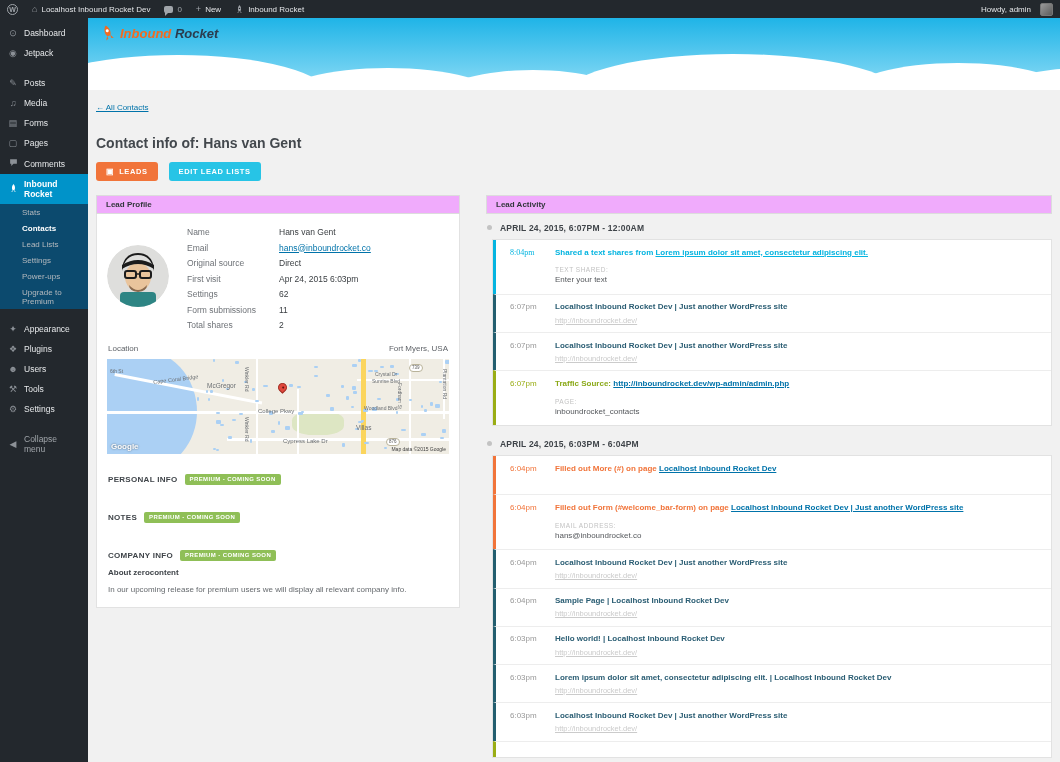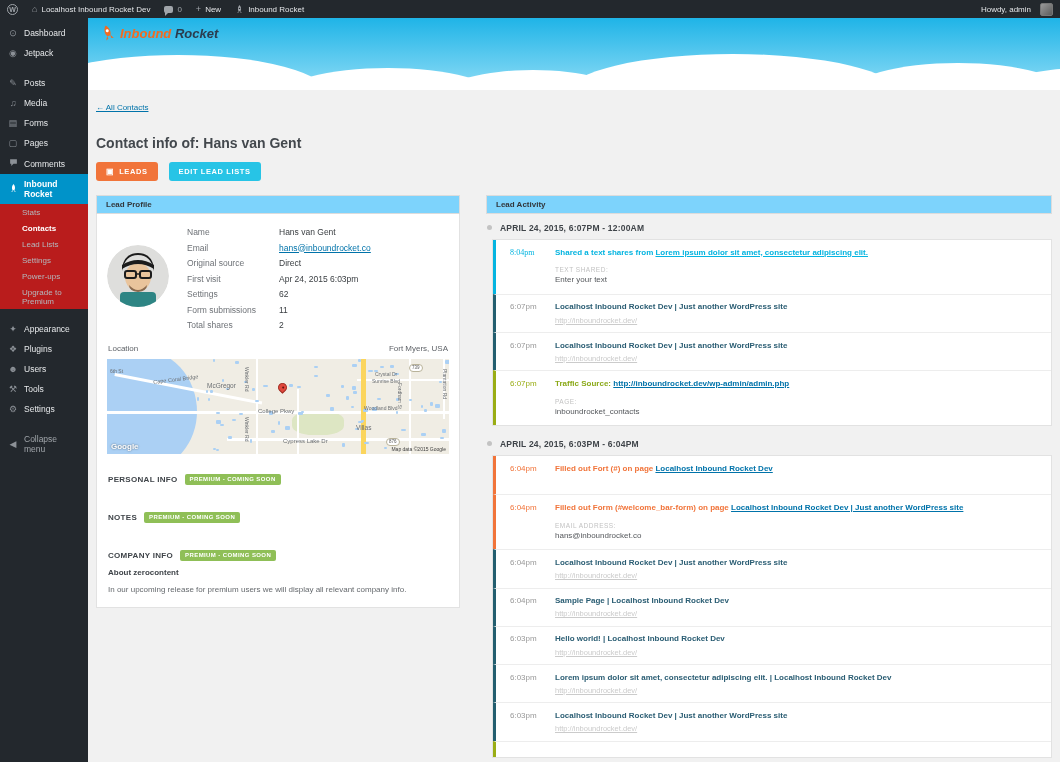--- a/index.html
+++ b/index.html
@@ -18,21 +18,21 @@
   .ab-avatar { width:13px; height:13px; border-radius:2px; background:linear-gradient(135deg,#9a9a9a,#5c5c5c); border:1px solid #777; margin-left:5px; }
   .rocket-svg { display:inline-block; }
 
   
   .sidebar { position:absolute; top:18px; left:0; bottom:0; width:88px; background:#23282d; z-index:20; padding-top:5px; }
   .sb-item { display:flex; align-items:center; gap:6px; padding:5px 8px; font-size:8.5px; color:#e6e8ea; cursor:pointer; position:relative; }
   .sb-item .sb-ico { width:10px; text-align:center; color:#8c9197; font-size:9px; line-height:1; flex-shrink:0; }
   .sb-item.active { background:#0093c9; color:#fff; font-weight:bold; }
   .sb-item.active .sb-ico { color:#fff; }
   .sb-item.active:after { content:""; position:absolute; right:-6px; top:50%; margin-top:-6px; border:6px solid transparent; border-left-color:#0093c9; }
-  .sb-sub { background:#b91c1c; }
+  .sb-sub { background:#0c4a6e; }
   .sb-item.sub { padding:3.5px 8px 3.5px 22px; font-size:8px; color:#b4b9be; }
   .sb-item.sub.current { color:#fff; font-weight:bold; }
   .sb-sep { height:10px; }
   .sb-item.collapse { color:#a0a5aa; margin-top:10px; }
 
   
   .content { position:absolute; left:88px; top:18px; right:0; bottom:0; overflow:hidden; }
   .banner { position:relative; height:72px; background:linear-gradient(#1fb4e7,#8edcf6); overflow:hidden; }
   .cloud { position:absolute; background:#fff; border-radius:50%; }
   .cloud-strip { position:absolute; bottom:0; left:0; right:0; height:6px; background:#fff; }
@@ -46,21 +46,21 @@
   .btn-row { display:flex; gap:11px; margin-bottom:14px; }
   .btn { display:inline-flex; align-items:center; gap:5px; border:none; border-radius:3px; color:#fff; font-weight:bold; font-size:7.5px; letter-spacing:.6px; padding:5px 10px; font-family:"Liberation Sans",sans-serif; cursor:pointer; }
   .btn-leads { background:#f1743a; }
   .btn-edit { background:#27c4e6; }
   .btn .b-ico { font-size:8px; line-height:1; }
 
   .cols { display:flex; align-items:flex-start; }
   .col-left { width:364px; margin-right:26px; flex-shrink:0; }
   .col-right { flex:1; min-width:0; }
 
-  .panel-header { background:#7dd3fc; border:1px solid #dcdcdc; padding:4px 9px; font-size:8px; font-weight:bold; color:#32373c; }
+  .panel-header { background:#f0abfc; border:1px solid #dcdcdc; padding:4px 9px; font-size:8px; font-weight:bold; color:#32373c; }
   .card { background:#fff; border:1px solid #e2e2e2; border-top:none; }
 
   
   .profile { display:flex; padding:13px 10px 6px; }
   .avatar { width:62px; height:62px; border-radius:50%; overflow:hidden; flex-shrink:0; margin-top:18px; }
   .fields { flex:1; margin-left:18px; }
   .f-row { display:flex; margin-bottom:5.5px; font-size:8.5px; }
   .f-label { width:92px; color:#6e7277; flex-shrink:0; }
   .f-value { color:#3c4044; }
   .f-value a { color:#0073aa; text-decoration:underline; cursor:pointer; }
@@ -502,21 +502,21 @@
                   </div>
                 </div>
               </div>
               <div class="act-section">
                 <div class="act-date"><span class="act-dot"></span><span>APRIL 24, 2015, 6:03PM - 6:04PM</span></div>
                 <div class="activity-card">
                   <div class="entry type-form roomy">
                     <div class="entry-head">
                       <span class="e-time">6:04pm</span>
                       <div class="e-title">
-                        <div class="t-line"><span>Filled out Fort (#) on page </span><a class="blue">Localhost Inbound Rocket Dev</a></div>
+                        <div class="t-line"><span>Filled out More (#) on page </span><a class="blue">Localhost Inbound Rocket Dev</a></div>
                       </div>
                     </div>
                   </div>
                   <div class="entry type-form">
                     <div class="entry-head">
                       <span class="e-time">6:04pm</span>
                       <div class="e-title">
                         <div class="t-line"><span>Filled out Form (#welcome_bar-form) on page </span><a class="blue">Localhost Inbound Rocket Dev | Just another WordPress site</a></div>
                         <div class="details">
                           <div class="d-group">

